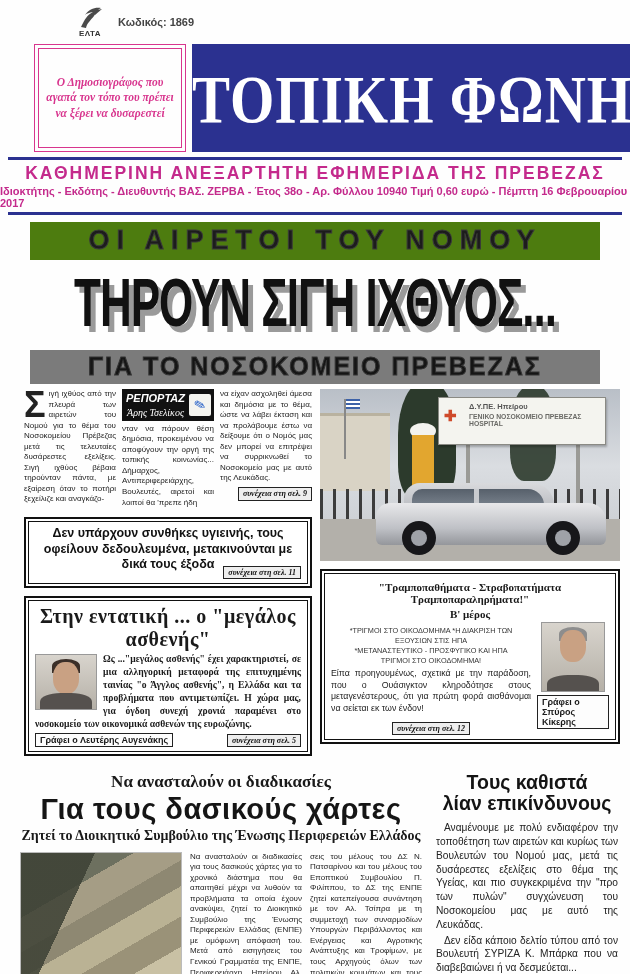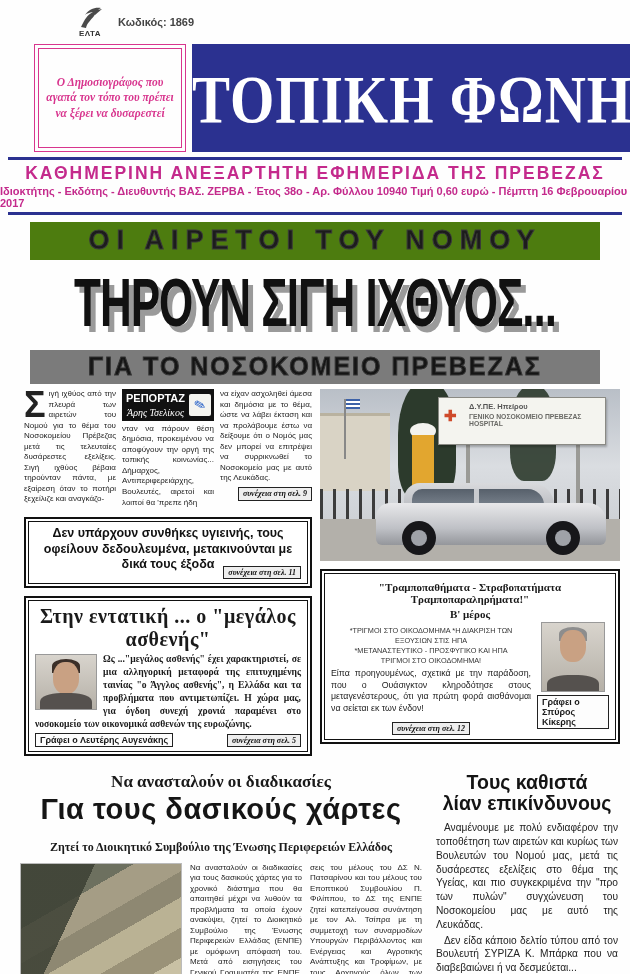--- a/index.html
+++ b/index.html
@@ -37,21 +37,21 @@
   
   .main-grid { display:flex; gap:8px; padding:5px 10px 0 24px; }
   .col-left { width:288px; flex:none; }
   .col-right { flex:1; }
 
   .lead-cols { display:flex; gap:6px; height:120px; overflow:hidden; }
   .lead-col { flex:1; font-size:8px; line-height:1.32; text-align:justify; color:#222; }
   .dropcap { float:left; font-size:36px; line-height:.85; font-weight:bold; margin:1px 3px 0 0; }
   .reportaz-box { background:#111; color:#fff; display:flex; align-items:center; gap:3px; padding:2px 3px; margin-bottom:3px; }
   .reportaz-titles { flex:1; text-align:center; }
-  .reportaz-label { font-weight:bold; font-size:11px; display:block; }
+  .reportaz-label { font-style:italic; font-weight:bold; font-size:11px; display:block; }
   .reportaz-name { font-family:"Liberation Serif", serif; font-style:italic; font-size:10px; display:block; }
   .pen-chip { width:22px; height:22px; background:#f4f4f0; border-radius:2px; display:flex; align-items:center; justify-content:center; flex:none; }
   .pen-chip span { color:#2a63c9; font-size:14px; transform:rotate(-15deg); }
   .cont-tag { display:inline-block; border:1px solid #222; background:#eee; font-family:"Liberation Serif", serif; font-style:italic; font-weight:bold; font-size:8px; padding:1px 4px; color:#111; }
   .lead-cont { text-align:right; margin-top:3px; }
 
   
   .photo-hospital { position:relative; width:100%; height:172px; background:linear-gradient(#b9bfc7,#dadde1 45%,#c6c9cd); overflow:hidden; }
   .ph-building { position:absolute; left:0; top:24px; width:70px; height:78px; background:#d9d3c5; border-top:3px solid #b9b2a0; }
   .ph-flag { position:absolute; left:26px; top:10px; width:14px; height:10px; background:repeating-linear-gradient(#3d62a8 0 2px,#fff 2px 4px); }
@@ -105,21 +105,21 @@
   .usa-left { flex:1; }
   .usa-right { width:72px; flex:none; display:flex; flex-direction:column; align-items:center; }
   .usa-right .portrait { float:none; width:64px; height:70px; margin:0; }
   .usa-cont { text-align:center; margin-top:3px; }
 
   
   .bottom { display:flex; gap:14px; padding:16px 12px 0 20px; }
   .bottom-left { width:402px; flex:none; }
   .forest-kicker { font-family:"Liberation Serif", serif; font-weight:bold; font-size:17px; text-align:center; }
   .forest-head { font-weight:bold; font-size:29px; text-align:center; letter-spacing:.5px; margin-top:1px; color:#151515; }
-  .forest-sub { font-family:"Liberation Serif", serif; font-weight:bold; font-size:12px; text-align:center; margin-top:14px; }
+  .forest-sub { font-family:"Liberation Serif", serif; font-weight:bold; font-size:14px; text-align:center; margin-top:2px; }
   .forest-row { display:flex; gap:8px; margin-top:8px; }
   .aerial-photo { width:162px; height:126px; flex:none; border:1px solid #bbb;
       background:
         linear-gradient(115deg, rgba(60,64,52,.85) 0 34%, rgba(120,116,94,.0) 34%),
         linear-gradient(150deg, #6d705f 0 30%, #a59d85 30% 46%, #8e8872 46% 58%, #bab294 58% 72%, #9a9278 72% 86%, #c9c1a4 86%);
   }
   .forest-col { flex:1; font-size:8px; line-height:1.32; text-align:justify; color:#222; }
 
   .bottom-right { flex:1; }
   .danger-title { font-weight:bold; font-size:19.5px; text-align:center; line-height:1.1; color:#141414; }

